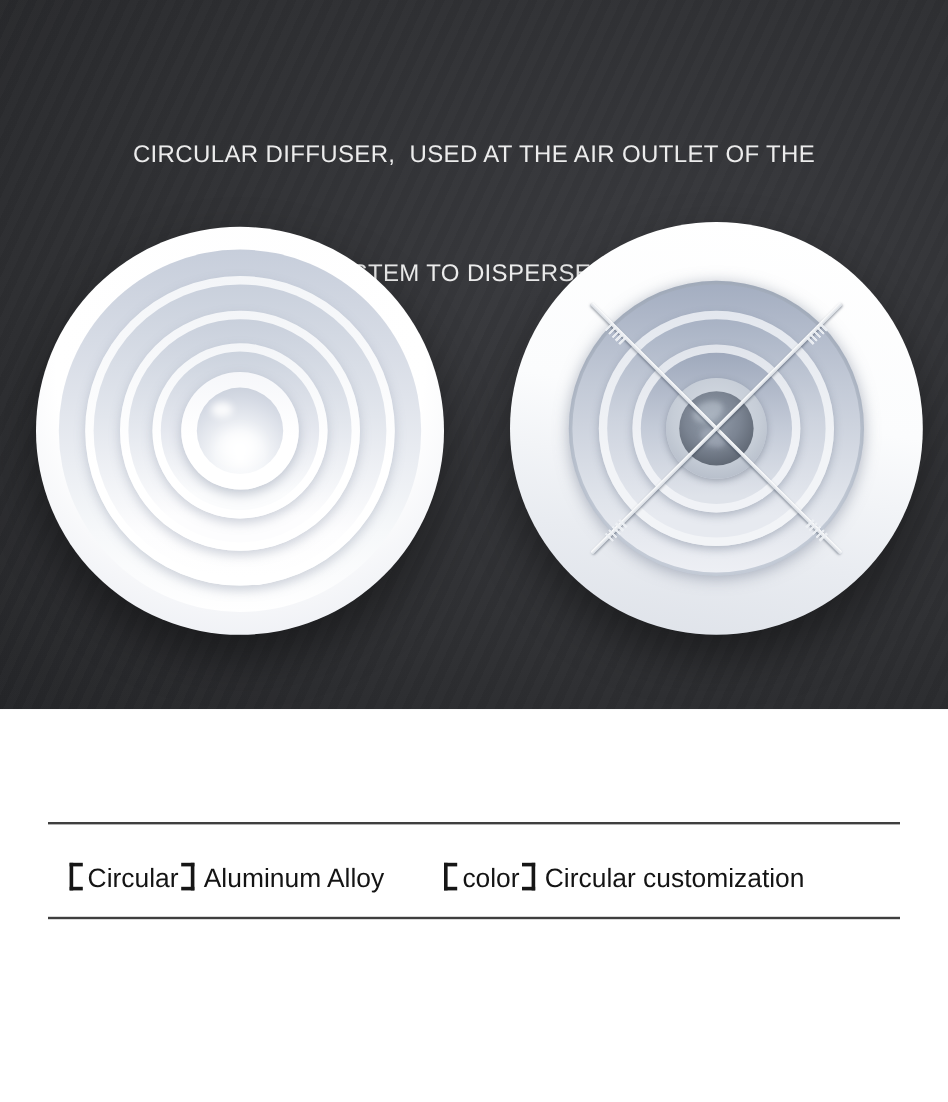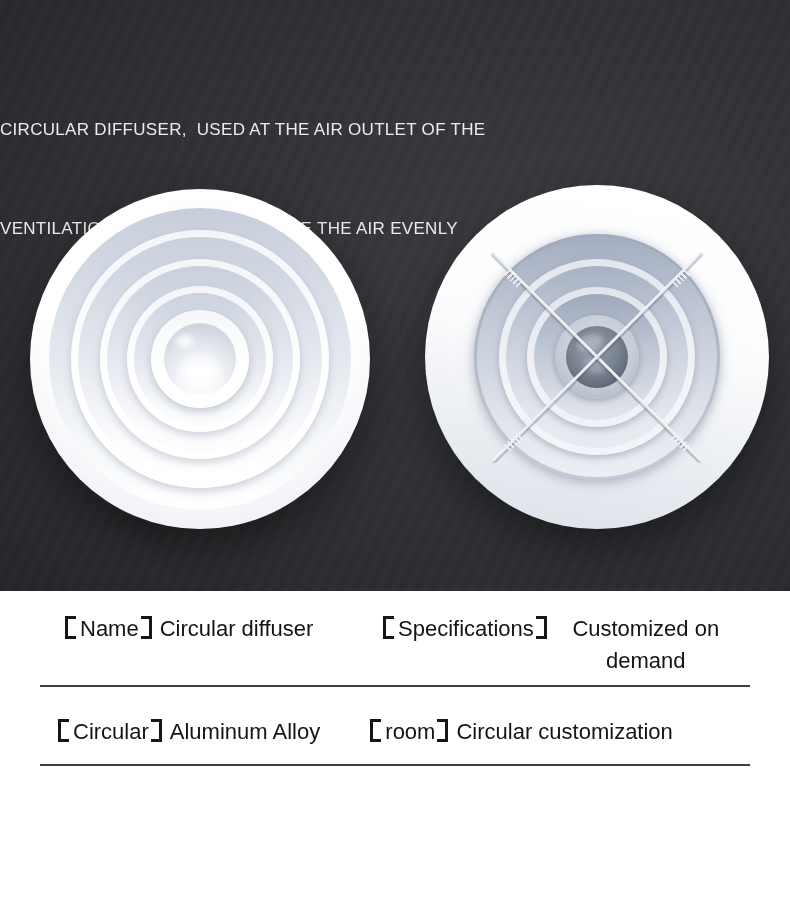--- a/index.html
+++ b/index.html
@@ -5,22 +5,22 @@
   html,body{margin:0;padding:0;background:#ffffff;}
   .page{position:relative;width:790px;height:918px;overflow:hidden;
         font-family:"Liberation Sans",sans-serif;}
 
   
   .hero{position:relative;width:790px;height:591px;
         background:radial-gradient(130% 110% at 68% 42%, #3a3b3f 0%, #2e2f32 48%, #222326 82%, #1b1c1e 100%);
         overflow:hidden;}
   .hero .texture{position:absolute;inset:0;
         background:repeating-linear-gradient(115deg, rgba(255,255,255,.012) 0 7px, rgba(0,0,0,.02) 7px 14px);}
-  .headline{position:absolute;top:47px;left:0;right:0;
-        color:#ececec;font-size:17px;line-height:33px;letter-spacing:.3px;
+  .headline{position:absolute;top:47px;left:0;right:0;text-align:center;
+        color:#ececec;font-size:20px;line-height:33px;letter-spacing:.3px;
         white-space:pre-wrap;font-weight:400;}
 
   
   .cc{position:absolute;left:50%;top:50%;transform:translate(-50%,-50%);border-radius:50%;}
 
   
   .diffuser-front{position:absolute;left:30px;top:189px;width:340px;height:340px;}
   .f1{width:340px;height:340px;background:radial-gradient(circle at 50% 35%, #fdfdfe 0%, #ffffff 55%, #edeff4 85%, #e1e4eb 100%);box-shadow:0 18px 40px rgba(0,0,0,.4);}
   .f2{width:302px;height:302px;background:linear-gradient(180deg,#c7cedb 0%,#dfe3eb 40%,#f6f8fa 78%,#ffffff 100%);}
   .f3{width:258px;height:258px;background:linear-gradient(180deg,#f3f5f8 0%,#ffffff 60%);box-shadow:0 4px 9px rgba(120,132,155,.35);}
@@ -119,38 +119,29 @@
       <div class="wire w2"></div>
       <div class="spring s1"></div>
       <div class="spring s2"></div>
       <div class="spring s3"></div>
       <div class="spring s4"></div>
     </div>
   </div>
 
   <div class="specs">
 
-    <div class="srow row1">
-      <div class="col1 field">
-        <span class="bk bk-l"></span><span>Name</span><span class="bk bk-r"></span><span class="val">Circular diffuser</span>
-      </div>
-      <div class="field">
-        <span class="bk bk-l"></span><span>Specifications</span><span class="bk bk-r"></span><span class="val v-center">Customized on
-demand</span>
-      </div>
-    </div>
 
     <div class="divider d1"></div>
 
     <div class="srow row2">
       <span class="field">
         <span class="bk bk-l"></span><span>Circular</span><span class="bk bk-r"></span><span class="val">Aluminum Alloy</span>
       </span>
       <span class="field field2">
-        <span class="bk bk-l"></span><span>room</span><span class="bk bk-r"></span><span class="val">Circular customization</span>
+        <span class="bk bk-l"></span><span>color</span><span class="bk bk-r"></span><span class="val">Circular customization</span>
       </span>
     </div>
 
     <div class="divider d2"></div>
 
 
   </div>
 </div>
 
 </body></html>

